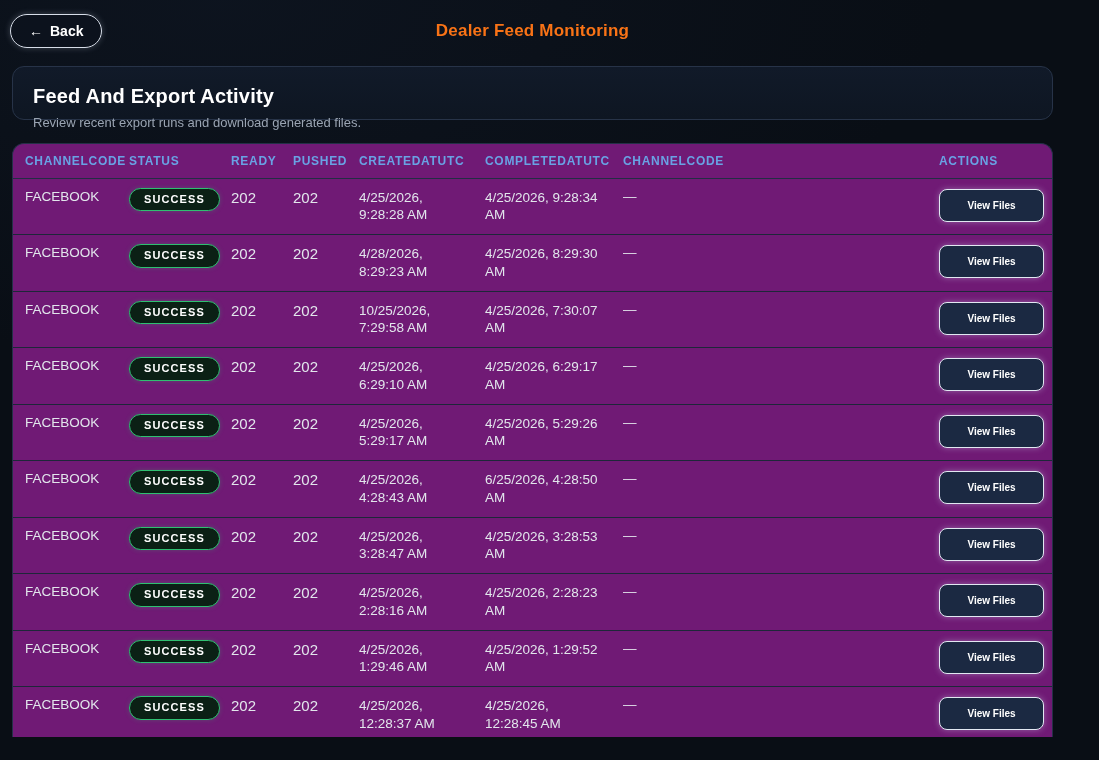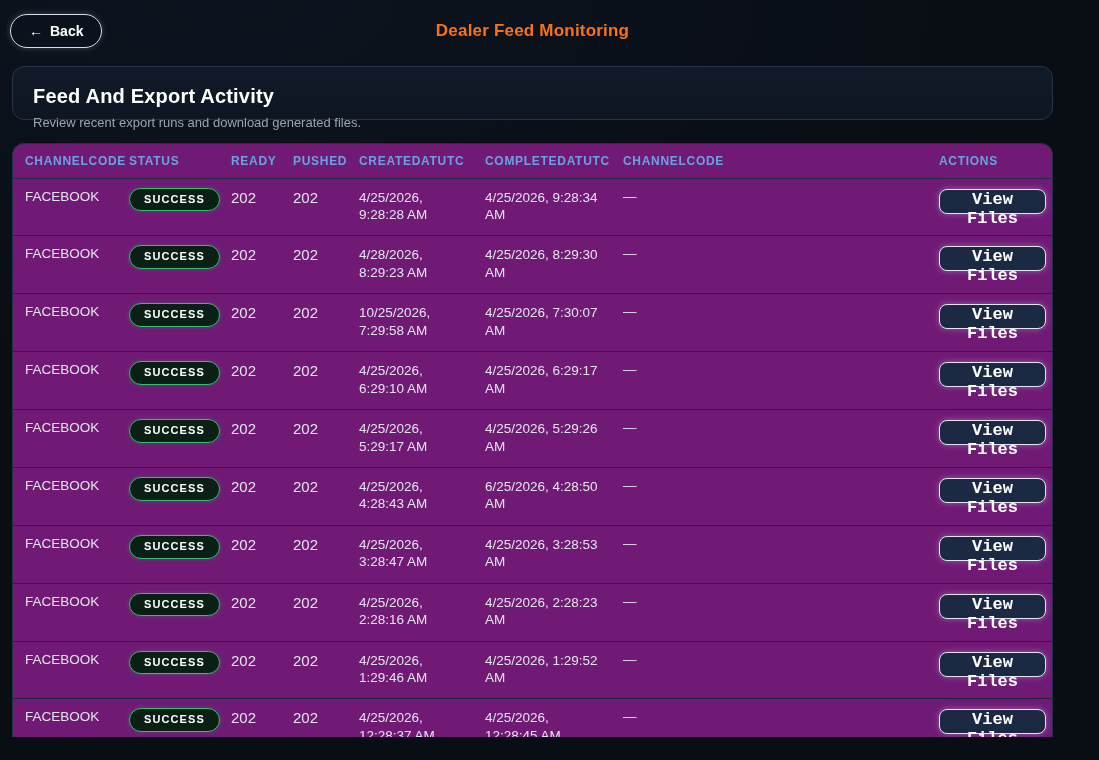--- a/index.html
+++ b/index.html
@@ -106,27 +106,27 @@
     background: #0b2015;
     color: #ffffff;
     font-size: 11px; font-weight: bold;
     letter-spacing: 1.1px;
     box-shadow: 0 0 5px rgba(47,191,113,0.25);
     text-align: center;
   }
 
   .view-files-btn {
     display: inline-block;
-    min-width: 105px; height: 25px;
+    min-width: 105px; height: 33px;
     padding: 0 14px;
     background: #1b2942;
     border: 1.5px solid #e2e8f2;
     border-radius: 8px;
-    color: #ffffff; font-size: 17px; font-weight: bold;
-    font-family: Liberation Mono, monospace;
+    color: #ffffff; font-size: 10px; font-weight: bold;
+    font-family: Liberation Sans, sans-serif;
     cursor: pointer;
     box-shadow: 0 0 6px rgba(215,228,248,0.35);
   }
 </style>
 </head>
 <body>
 
 <div class="content">
 
   <div class="topbar">

